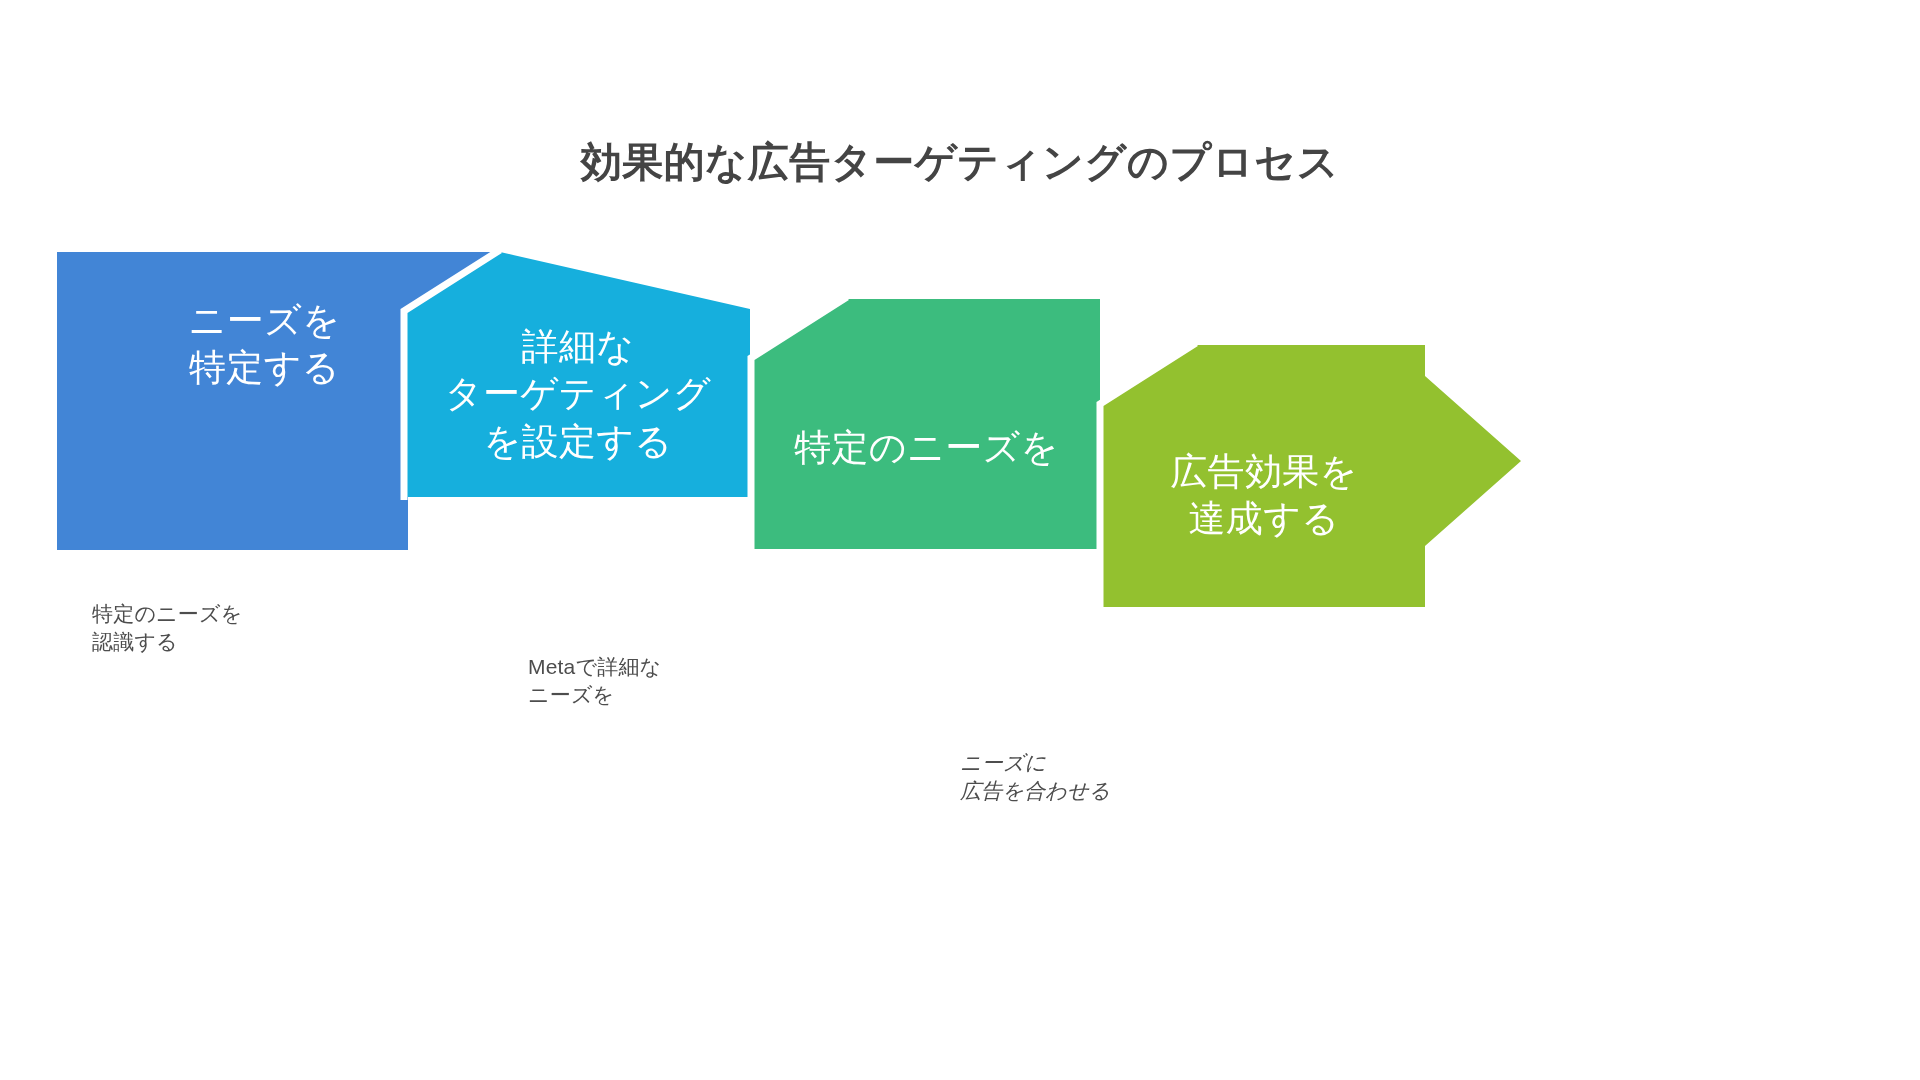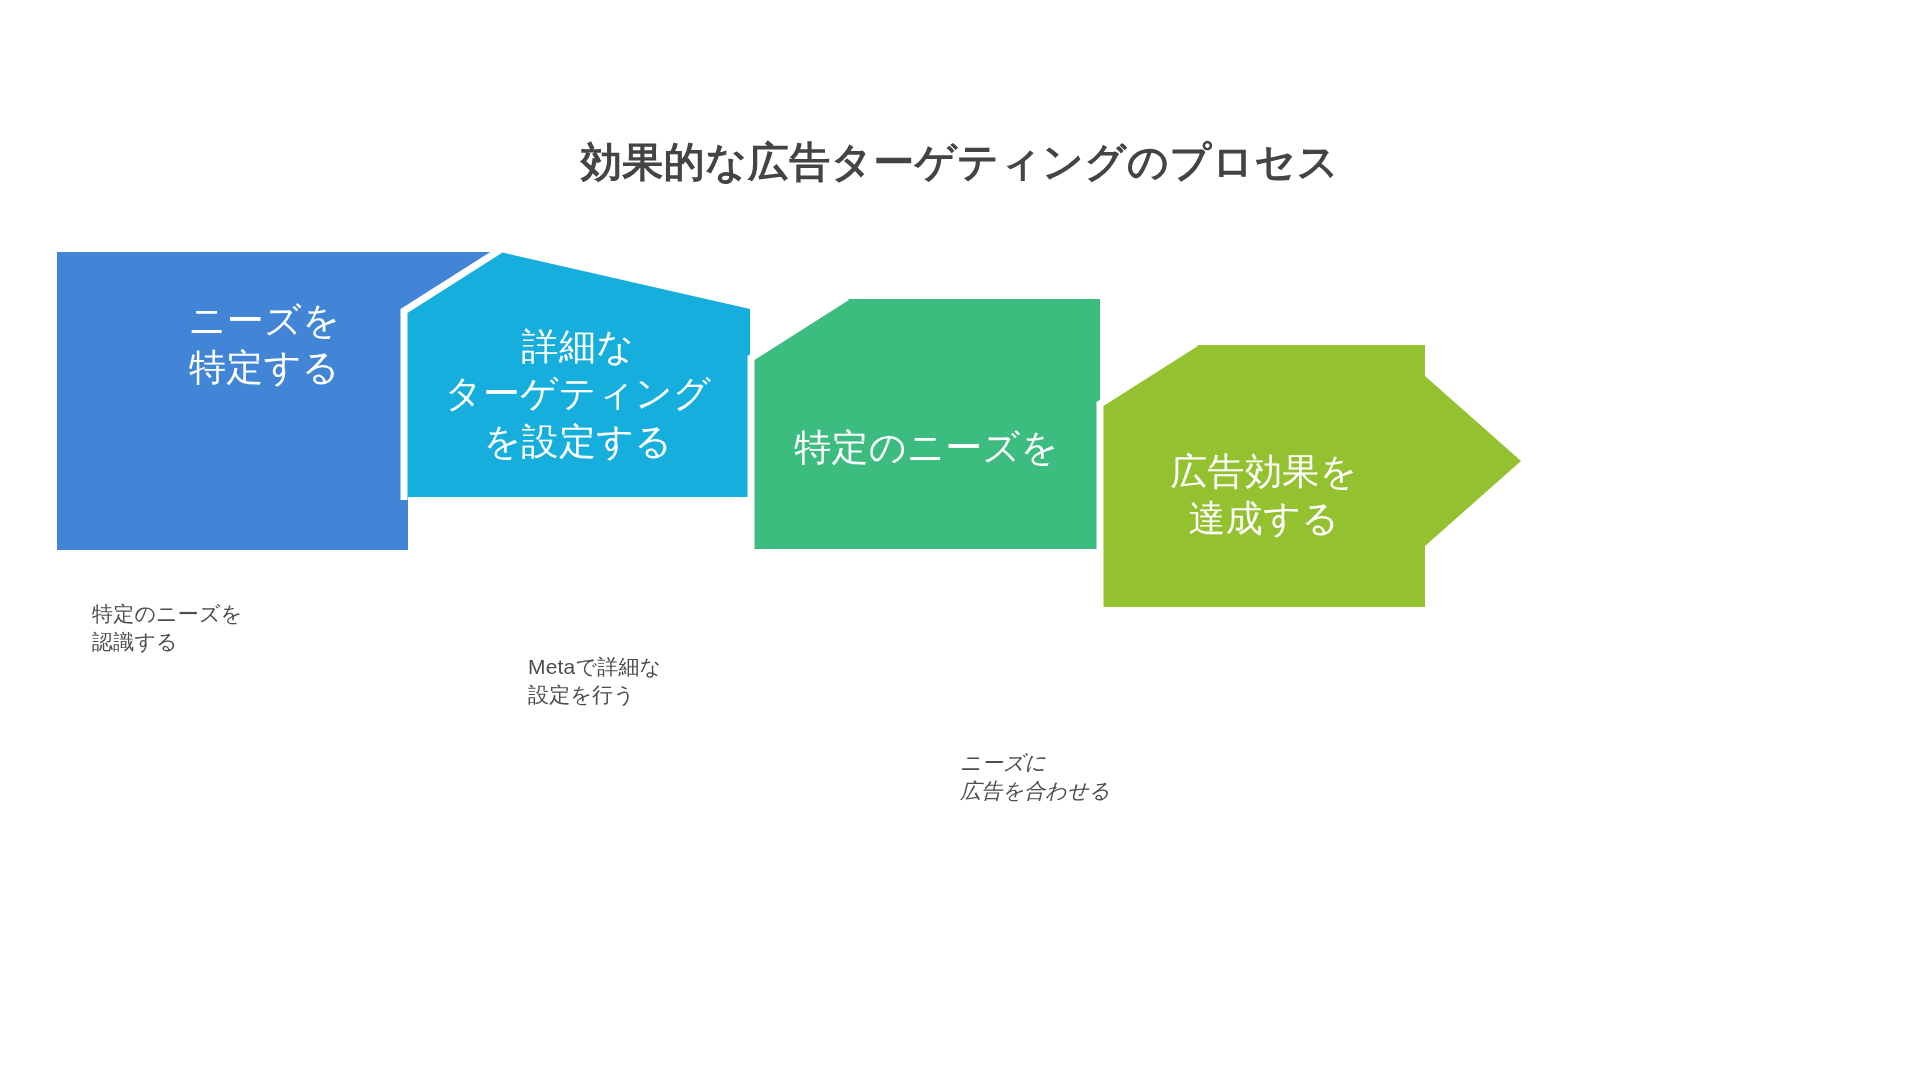--- a/index.html
+++ b/index.html
@@ -113,19 +113,19 @@
 
   <div class="step-label" style="left:753px; top:424px; width:347px;">特定のニーズを</div>
 
   <div class="step-label" style="left:1103px; top:448px; width:322px;">広告効果を
 達成する</div>
 
   <div class="step-caption" style="left:92px; top:600px; width:330px;">特定のニーズを
 認識する</div>
 
   <div class="step-caption" style="left:528px; top:653px; width:330px;">Metaで詳細な
-設定を行う</div>
+ニーズを</div>
 
   <div class="step-caption" style="left:960px; top:749px; width:360px;font-style:italic;">ニーズに
 広告を合わせる</div>
 
 
 </div>
 
 </body></html>

